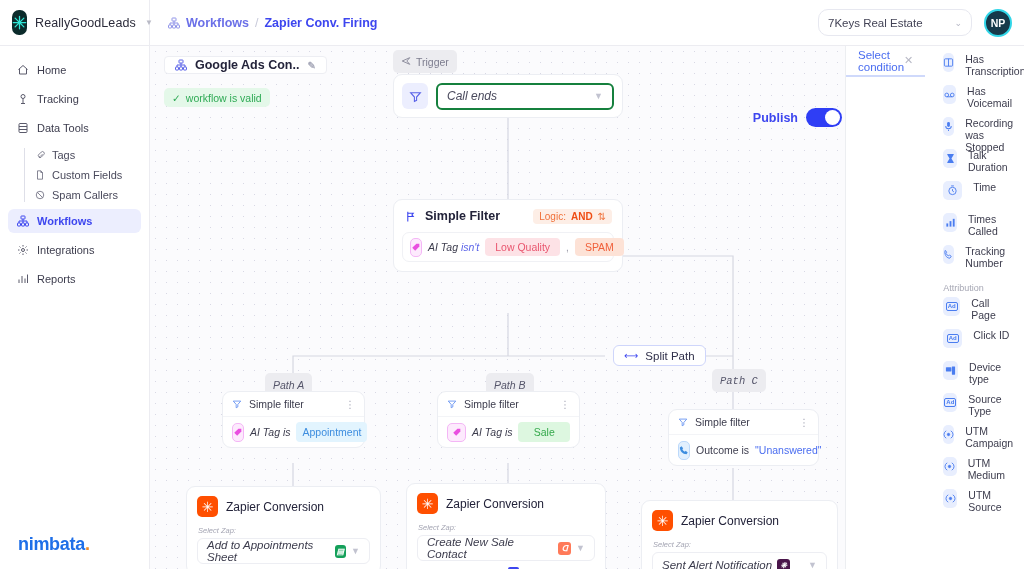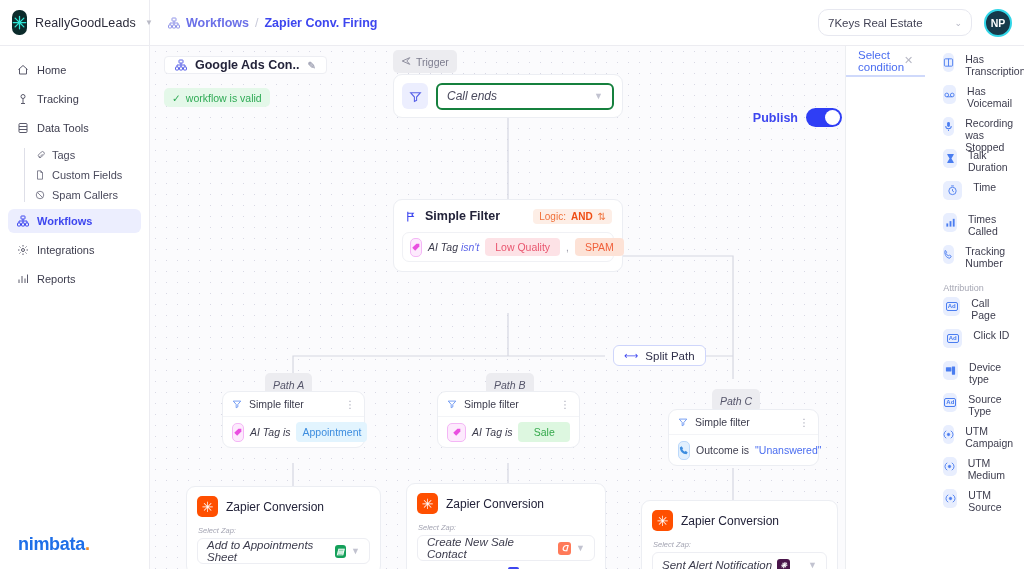--- a/index.html
+++ b/index.html
@@ -458,21 +458,21 @@
           <span>Create New Sale Contact</span>
           <span class="mini-ico" style="background:#ff7a59;">ᗡ</span>
           <span class="cv">▼</span>
         </div>
         <div class="z-check">
           <span class="cbox">✔</span>
           <span>Send Sales Value</span>
         </div>
       </div>
 
-      <div class="pill" style="left:562px; top:343px;">Path C</div>
+      <div class="pill" style="left:562px; top:323px;font-family:Liberation Mono, monospace;">Path C</div>
       <div class="sfilter" style="left:518px; top:363px; width:151px;">
         <div class="sf-head">
           <span class="fi">
             <svg width="10" height="10" viewBox="0 0 24 24" fill="none" stroke="currentColor" stroke-width="2">
                 <path d="M3 5h18l-7 8v6l-4 2v-8z"></path>
               </svg>
           </span>
           <span class="sf-title">Simple filter</span>
           <span class="sf-dots">⋮</span>
         </div>

